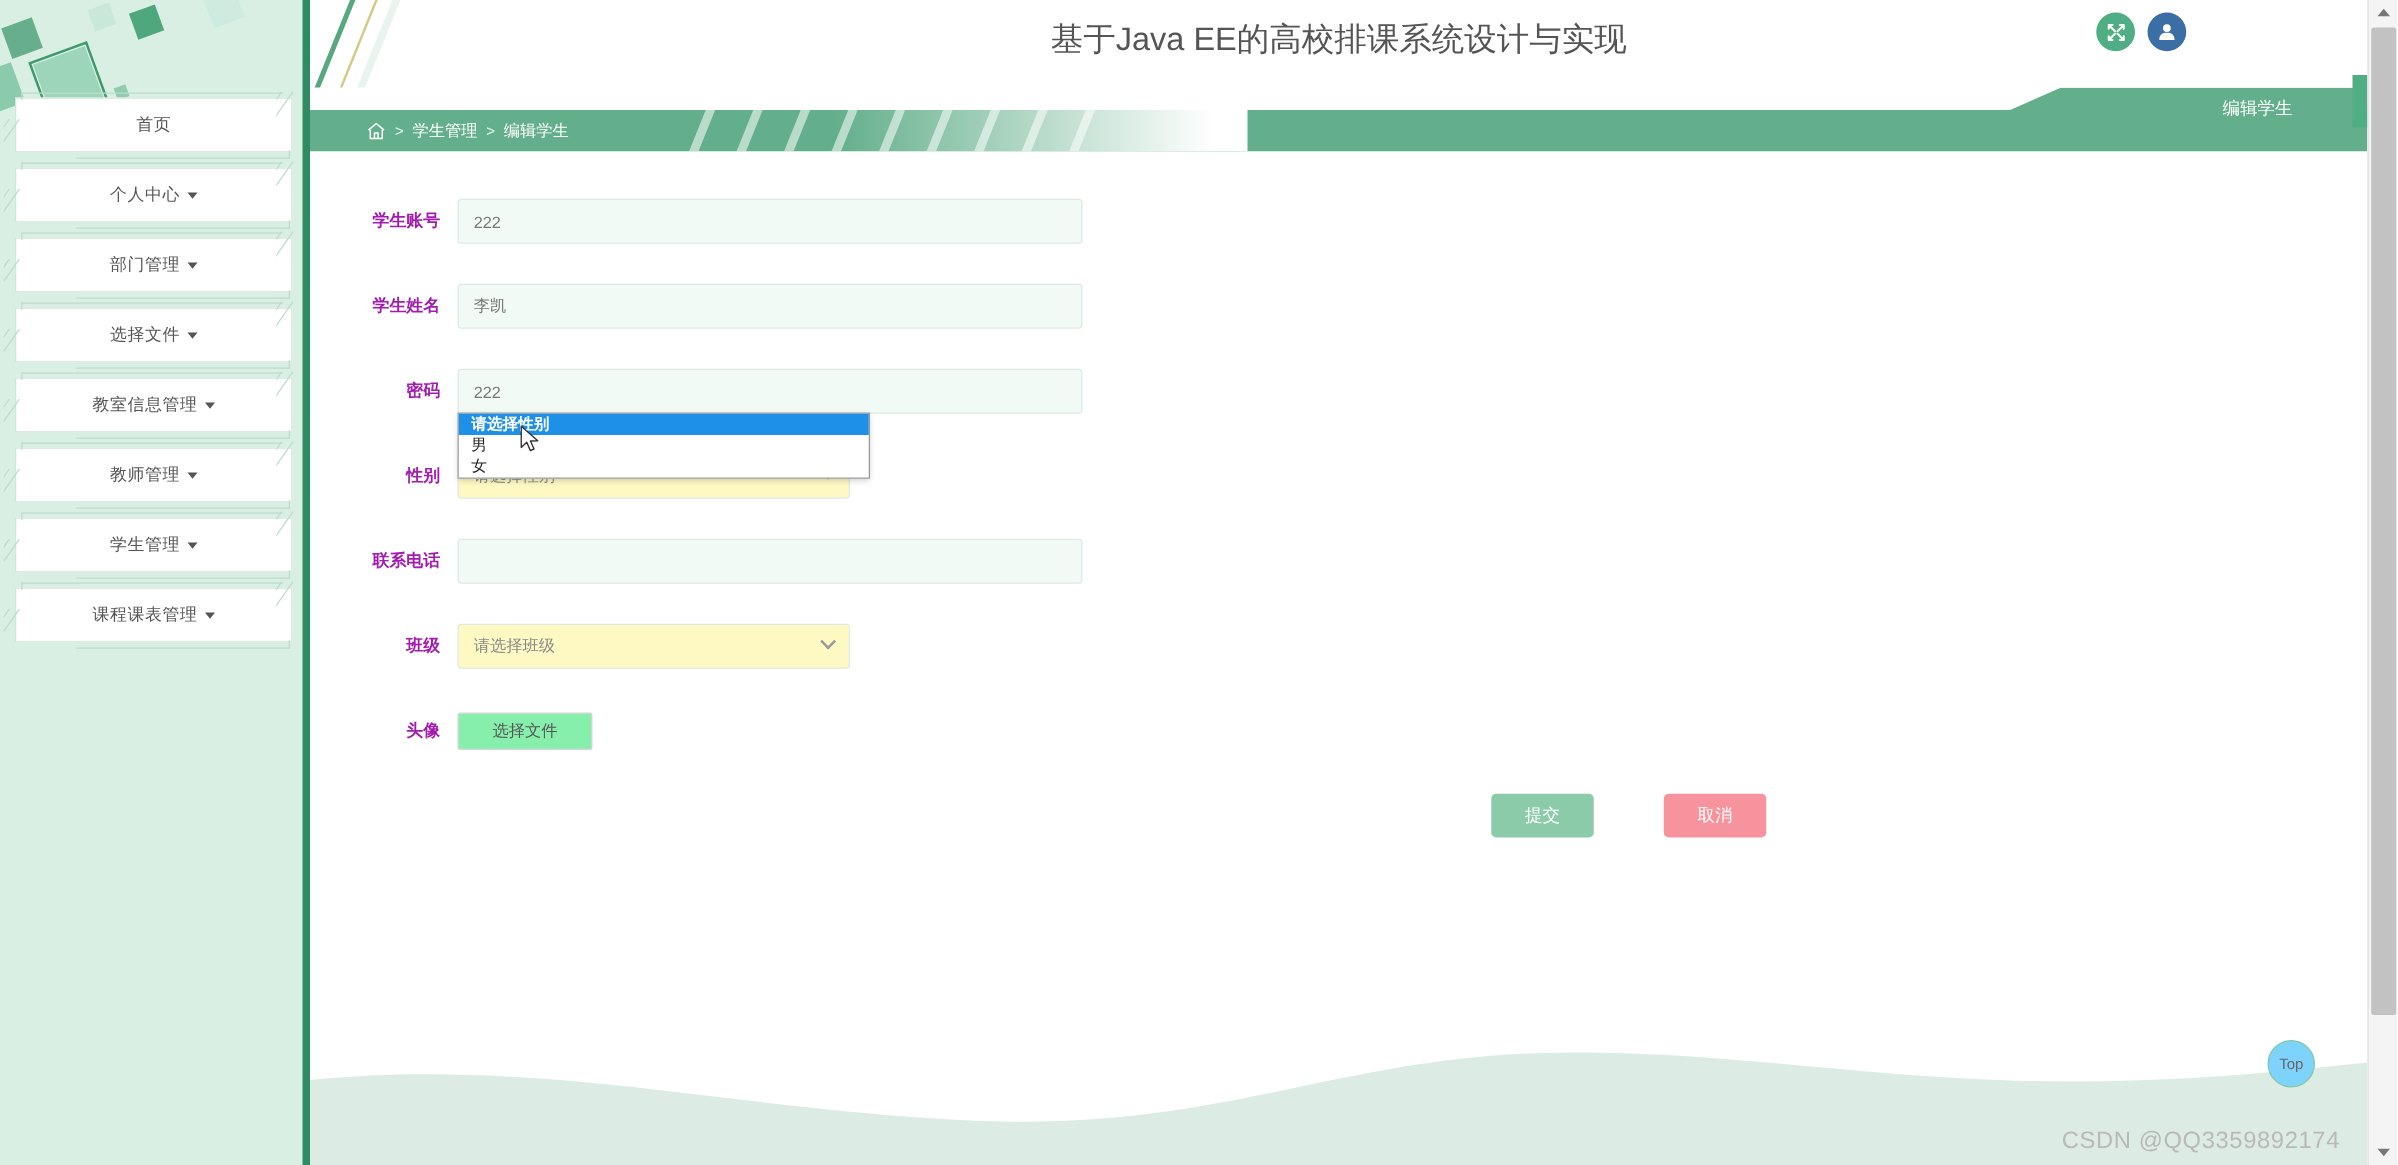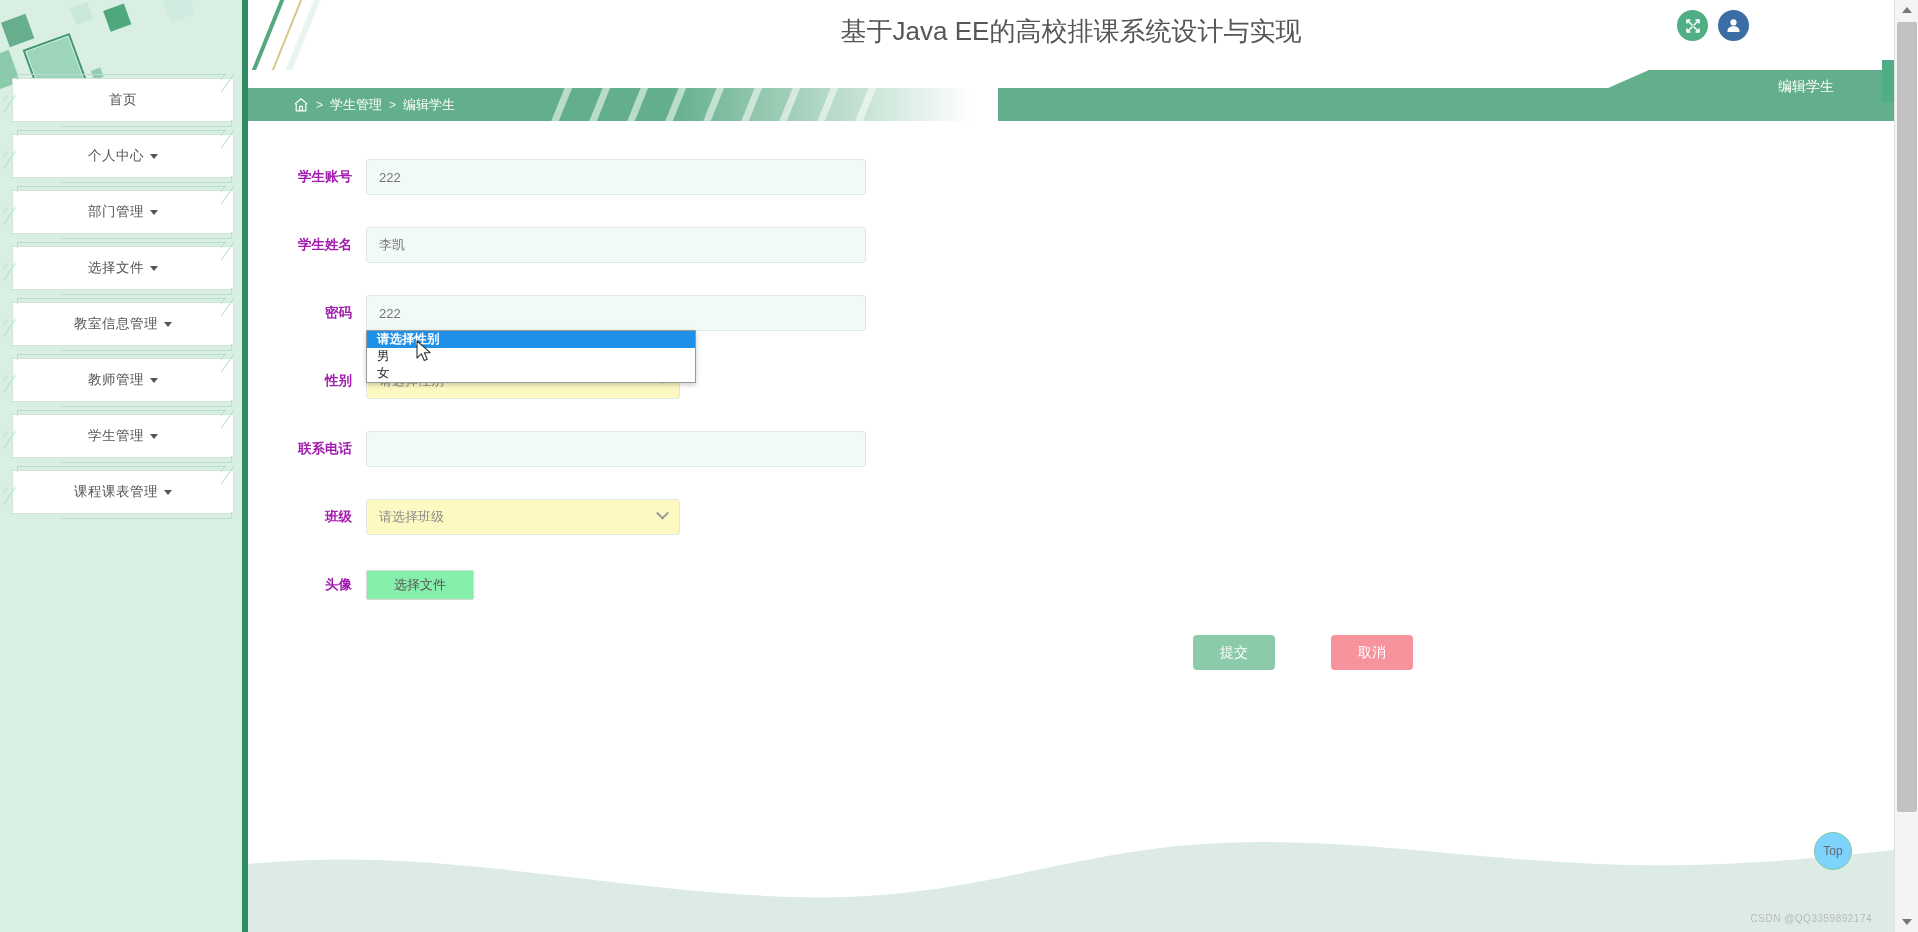--- a/index.html
+++ b/index.html
@@ -201,21 +201,21 @@
   
   #top-btn {
     position: absolute; right: 42px; bottom: 62px;
     width: 38px; height: 38px; border-radius: 50%;
     background: #7dd3fc; border: 1px solid #7fc8a2;
     display: flex; align-items: center; justify-content: center;
     font-size: 12px; color: #666; cursor: pointer; z-index: 20;
   }
   #watermark {
     position: absolute; right: 22px; bottom: 8px;
-    font-size: 10px; color: #b9b9b9; letter-spacing: .5px; z-index: 20;
+    font-size: 19px; color: #b9b9b9; letter-spacing: .5px; z-index: 20;
   }
 
   
   #scrollbar {
     position: absolute; right: 0; top: 0;
     width: 24px; height: 932px; background: #f4f4f4;
     border-left: 1px solid #e0e0e0; z-index: 30;
   }
   #sb-up, #sb-down {
     position:absolute; left:0; width:24px; height:20px;

